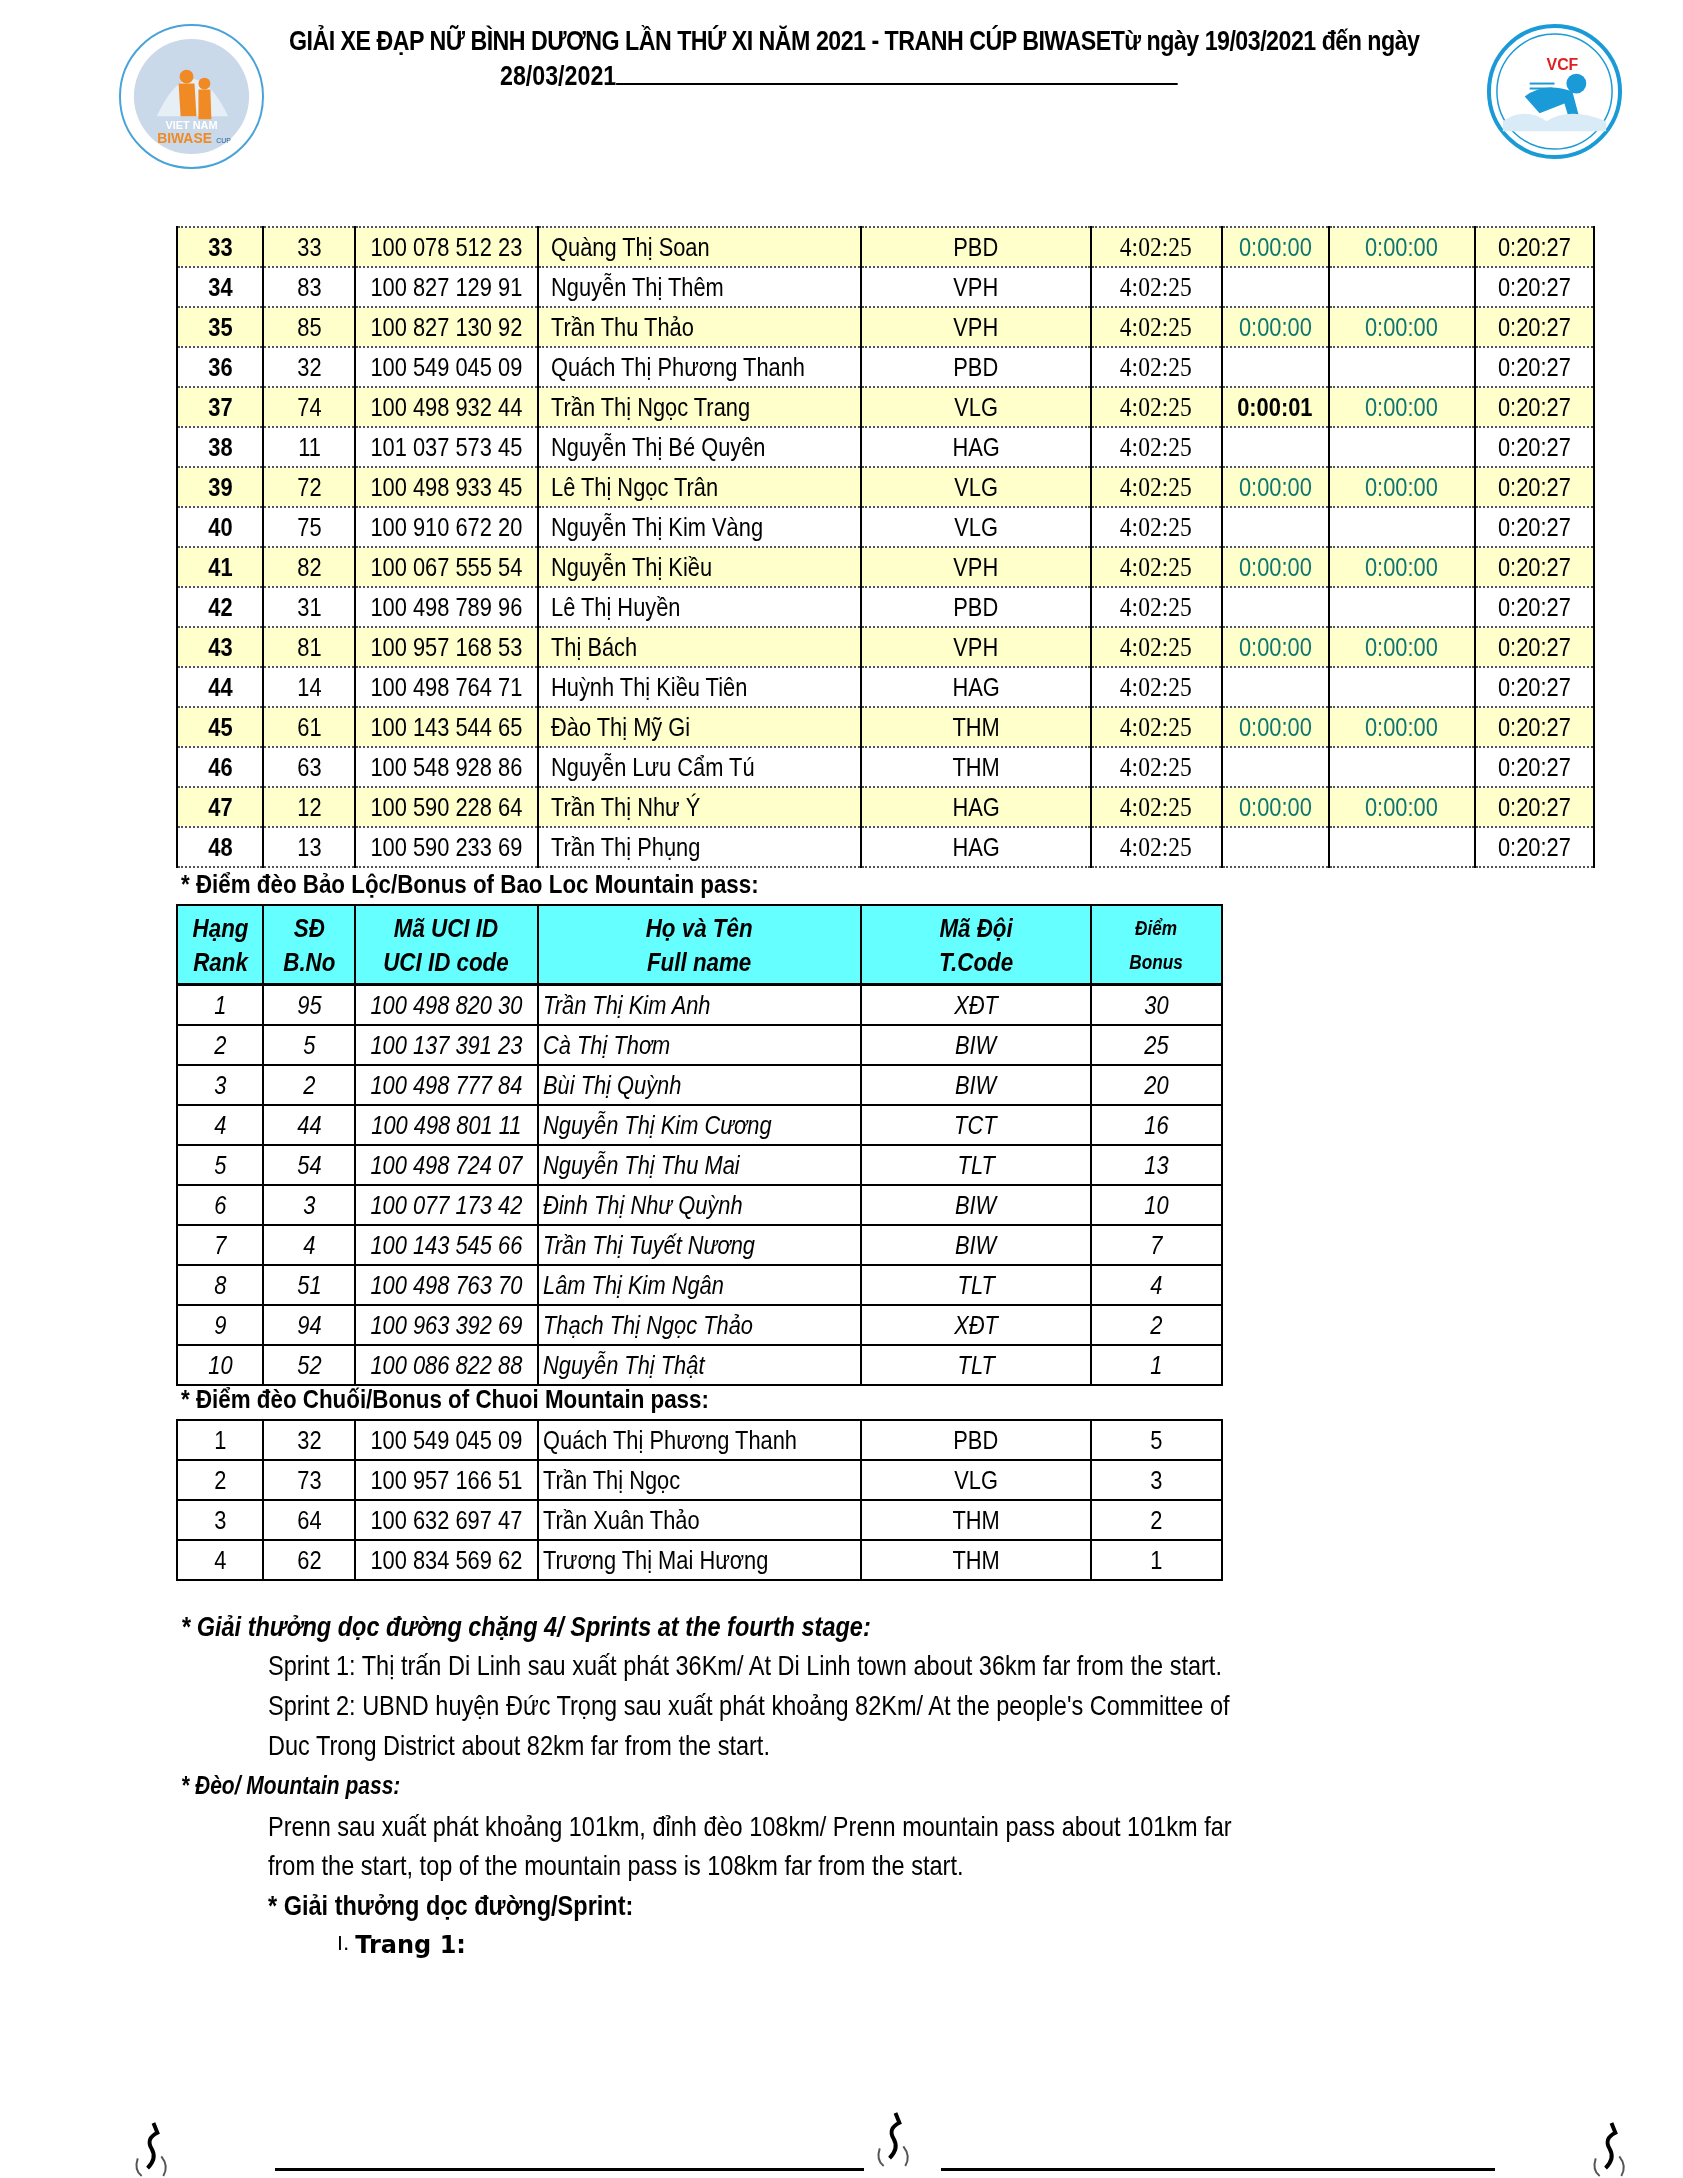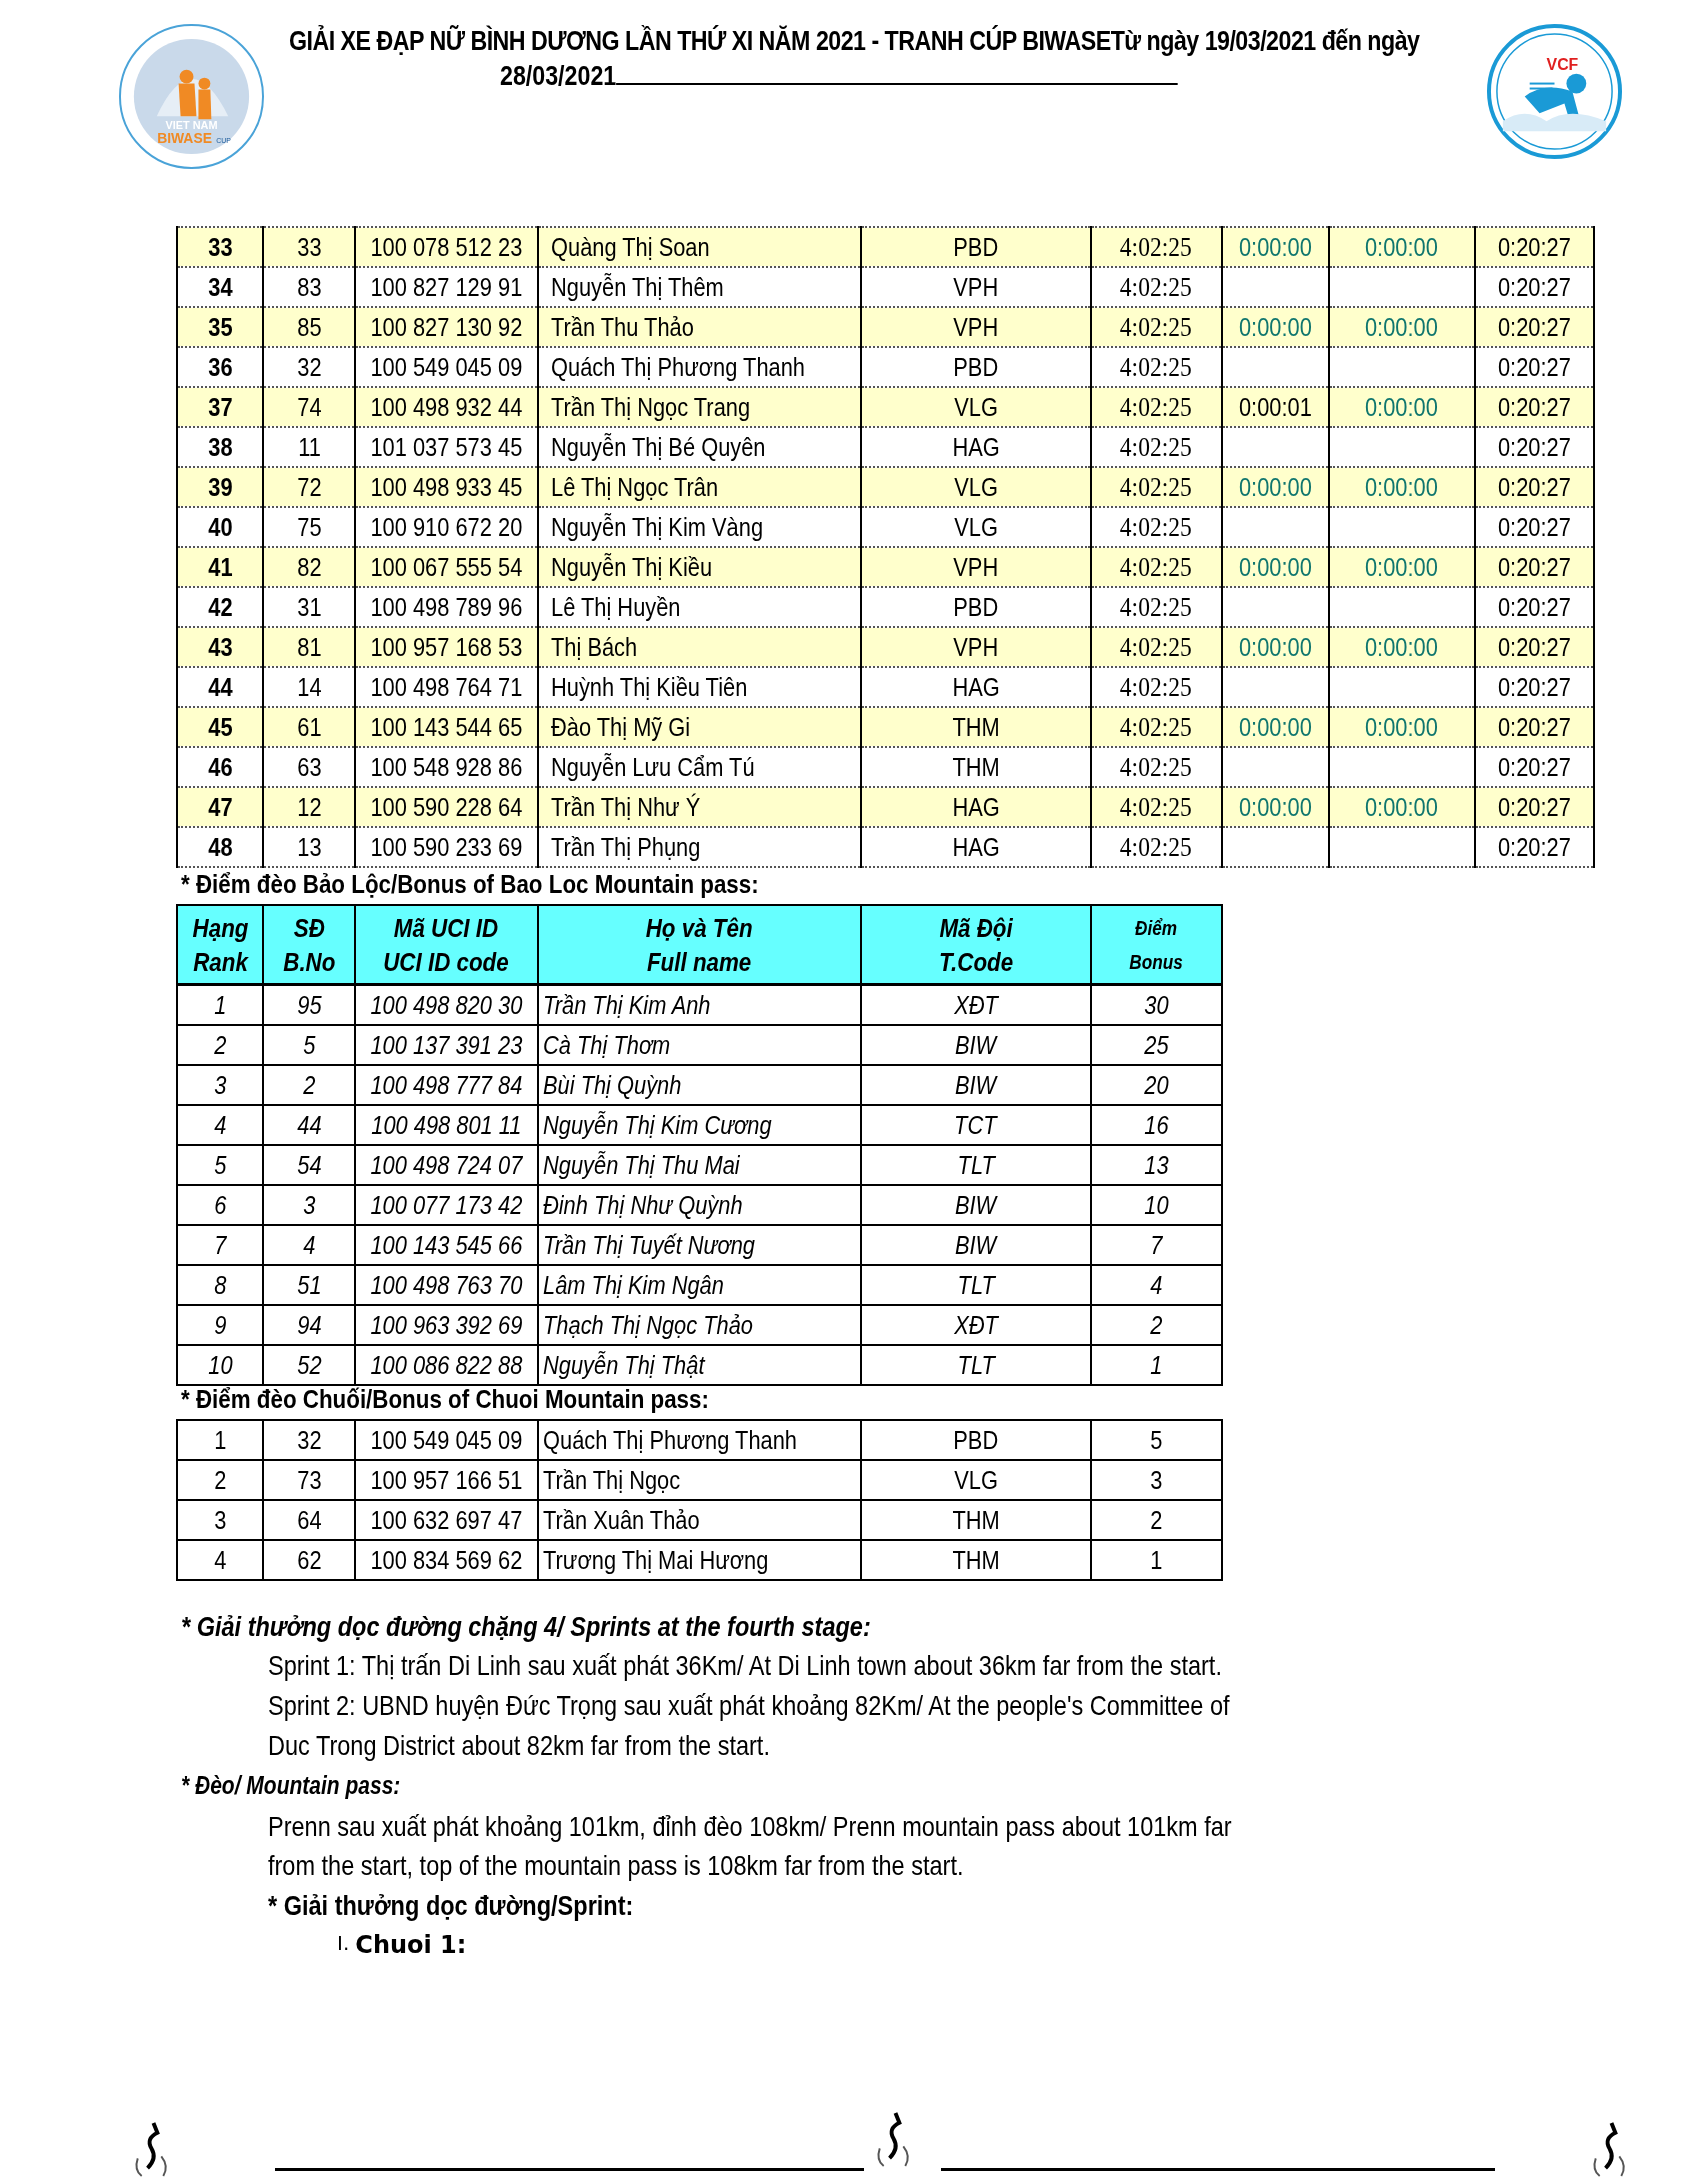--- a/index.html
+++ b/index.html
@@ -20,21 +20,21 @@
   .condl { display:inline-block; transform:scaleX(0.84); transform-origin:left center; }
   
   #results { left:176px; top:226px; }
   #results td { border-left:2px solid #000; border-right:2px solid #000;
                 border-top:2px dotted #555; border-bottom:2px dotted #555; height:38px; }
   #results tr.hl td { background:#ffffcc; }
   #results td.rank { font-weight:bold; }
   #results td.name { text-align:left; padding-left:12px; }
   #results td.time { font-family:"Liberation Serif", serif; font-size:28px; }
   #results td.ghost { color:#0f766e; }
-  #results td.bold { font-weight:normal;margin-left:28px; }
+  #results td.bold { font-weight:bold;margin-left:28px; }
 
   .section-title { font-size:26px; font-weight:bold; white-space:nowrap; transform:scaleX(0.86); transform-origin:left top; }
   #bao-loc-title { left:181px; top:869px; }
   #chuoi-title { left:181px; top:1384px; }
 
   #bonus1, #bonus2 { }
   #bonus1 { left:176px; top:904px;font-style:italic; }
   #bonus2 { left:176px; top:1419px; }
   .bonus td { border:2px solid #000; height:38px; line-height:38px; }
   .bonus td.name { text-align:left; padding-left:4px; }
@@ -437,21 +437,21 @@
 </table>
 
 <div id="sprints-title" class="abs para">* Giải thưởng dọc đường chặng 4/ Sprints at the fourth stage:</div>
 <div id="sprint1" class="abs para">Sprint 1: Thị trấn Di Linh sau xuất phát 36Km/ At Di Linh town about 36km far from the start.</div>
 <div id="sprint2a" class="abs para">Sprint 2: UBND huyện Đức Trọng sau xuất phát khoảng 82Km/ At the people's Committee of</div>
 <div id="sprint2b" class="abs para">Duc Trong District about 82km far from the start.</div>
 <div id="mpass-title" class="abs para">* Đèo/ Mountain pass:</div>
 <div id="mpass-a" class="abs para">Prenn sau xuất phát khoảng 101km, đỉnh đèo 108km/ Prenn mountain pass about 101km far</div>
 <div id="mpass-b" class="abs para">from the start, top of the mountain pass is 108km far from the start.</div>
 <div id="sprint-sub" class="abs para">* Giải thưởng dọc đường/Sprint:</div>
-<div id="sprint-item" class="abs"><span class="num">I.</span><span>Chuoi 1:</span></div>
+<div id="sprint-item" class="abs"><span class="num">I.</span><span>Trang 1:</span></div>
 
 <div id="cyclist-left" class="abs cyclist">
   <svg width="55" height="59" viewBox="0 0 56 60">
       <path d="M30 4 L34 14 Q22 20 28 30 Q34 40 24 50" fill="none" stroke="#000" stroke-width="4"></path>
       <path d="M14 40 Q10 52 18 58 M38 38 Q46 48 40 58" fill="none" stroke="#555" stroke-width="2"></path>
     </svg>
 </div>
 <div id="footer-line-left" class="abs footer-line"></div>
 <div id="cyclist-mid" class="abs cyclist">
   <svg width="55" height="59" viewBox="0 0 56 60">

